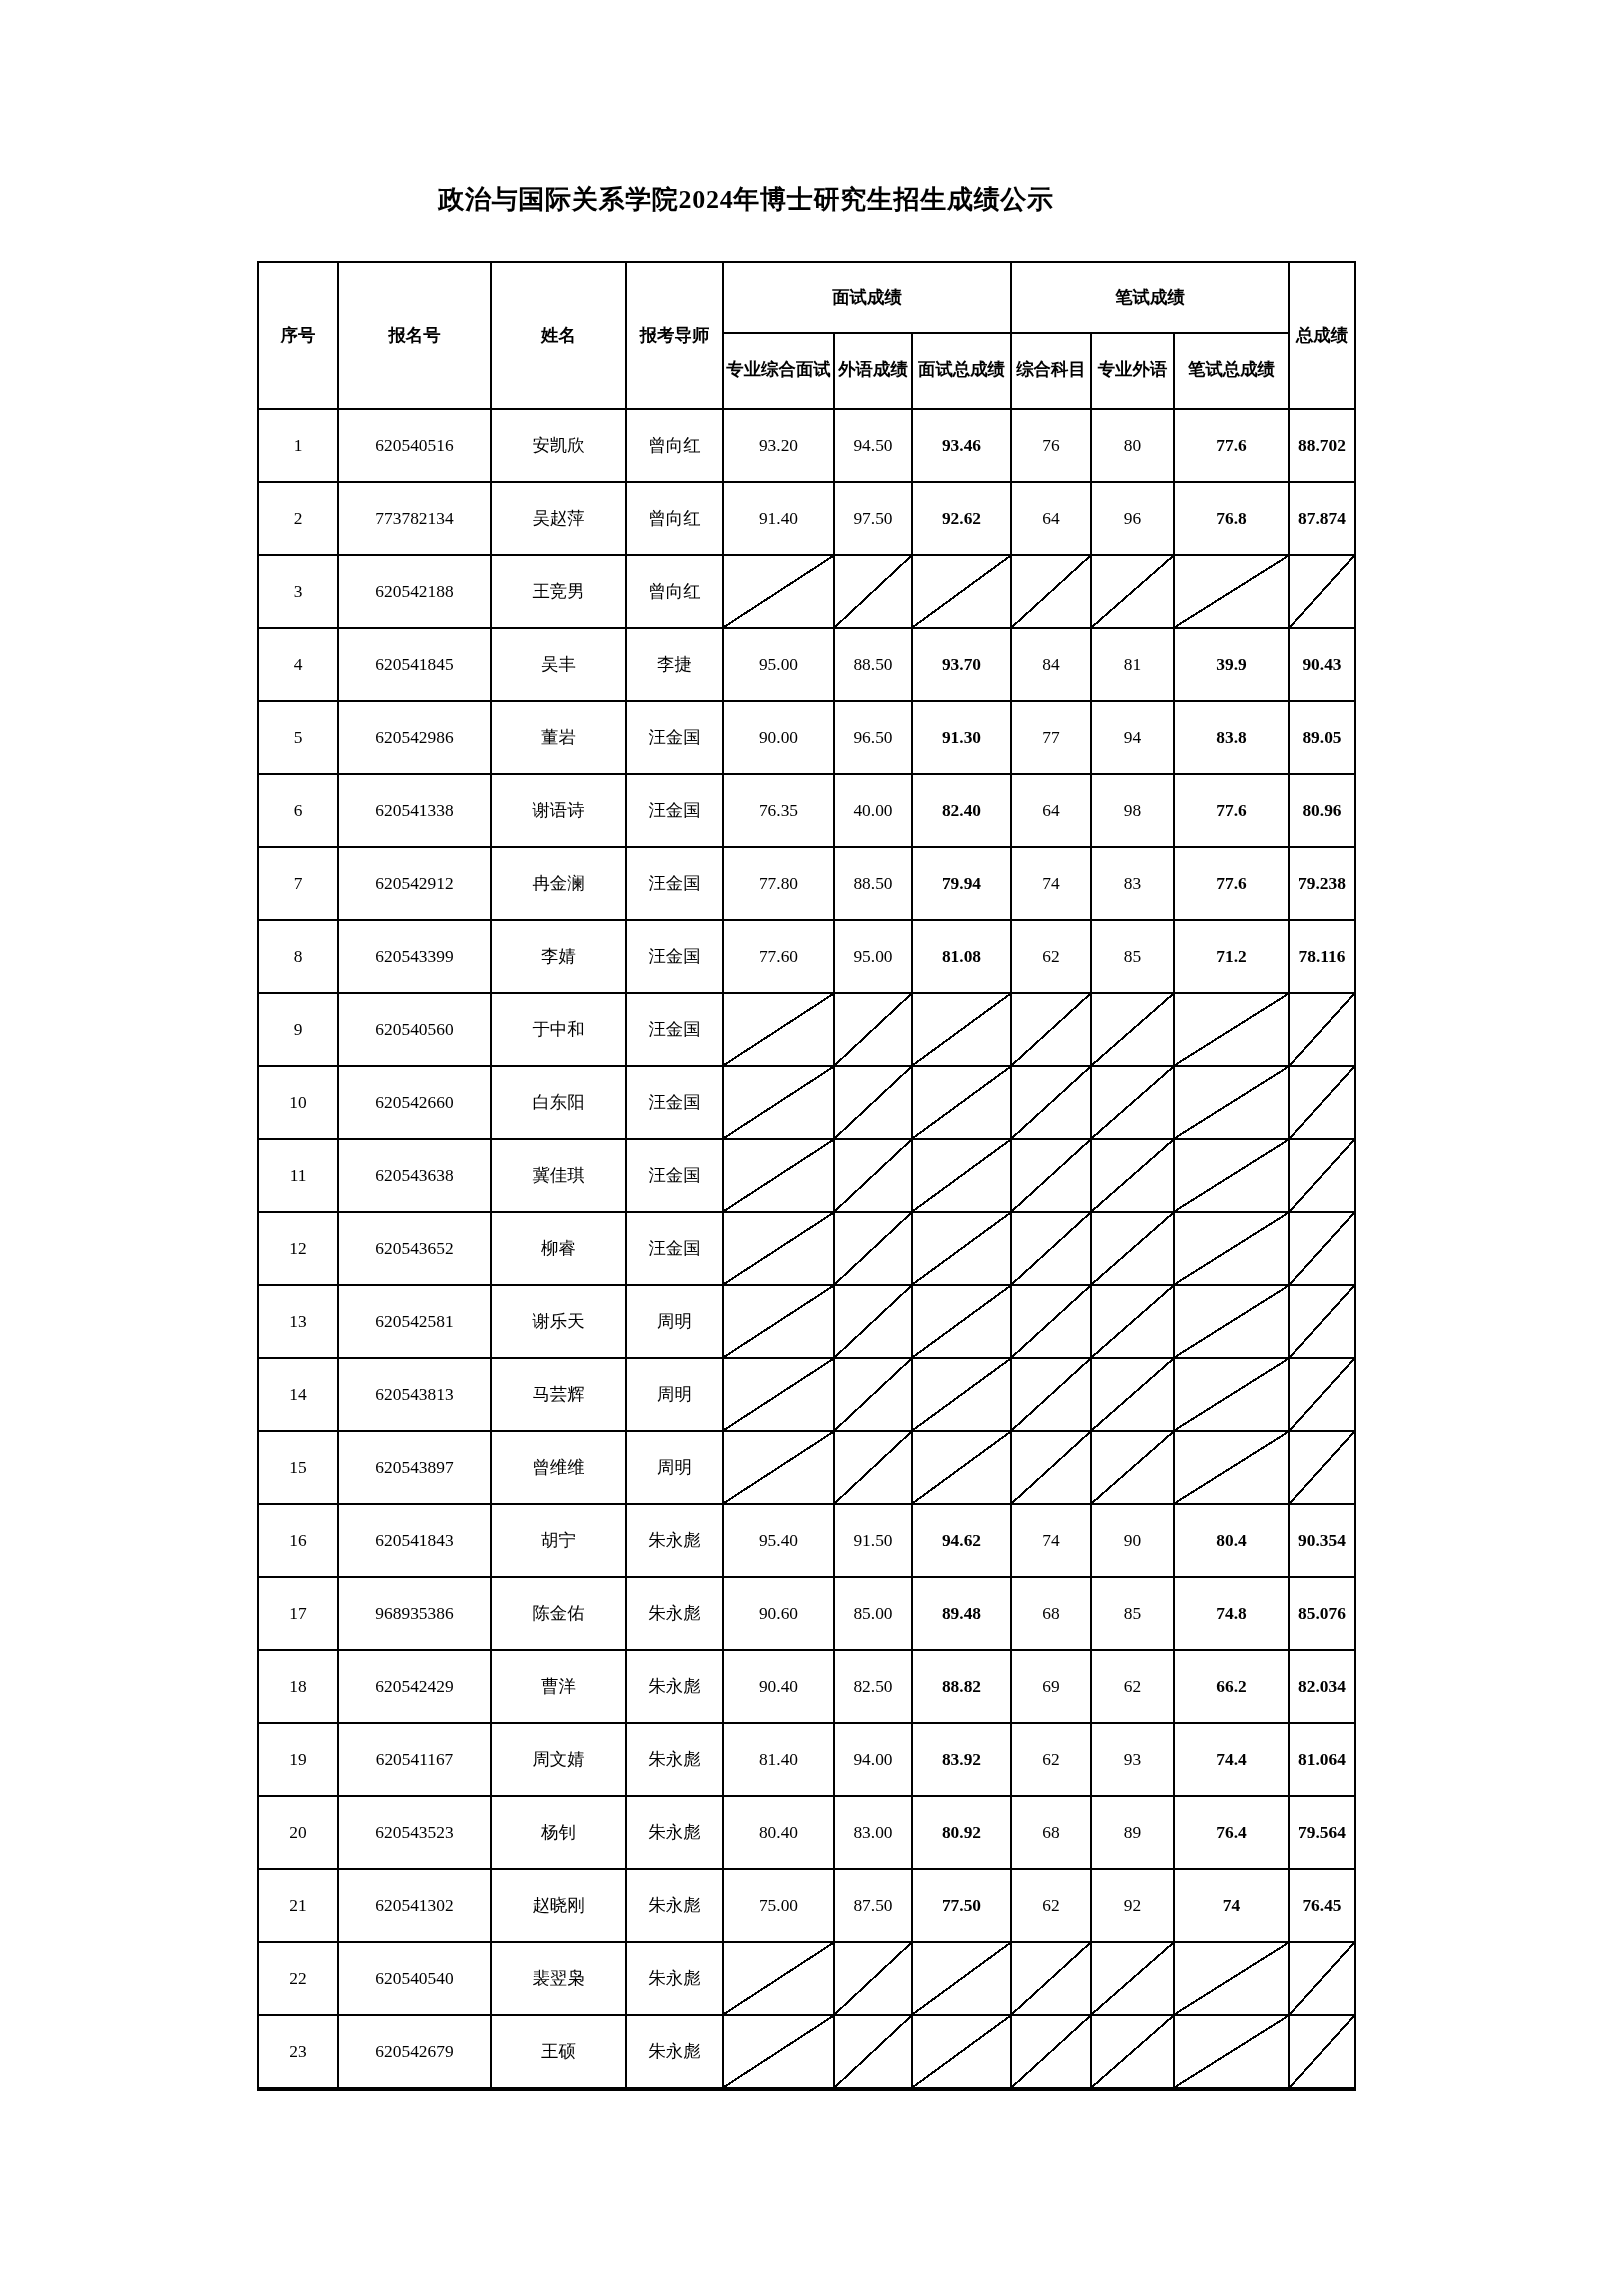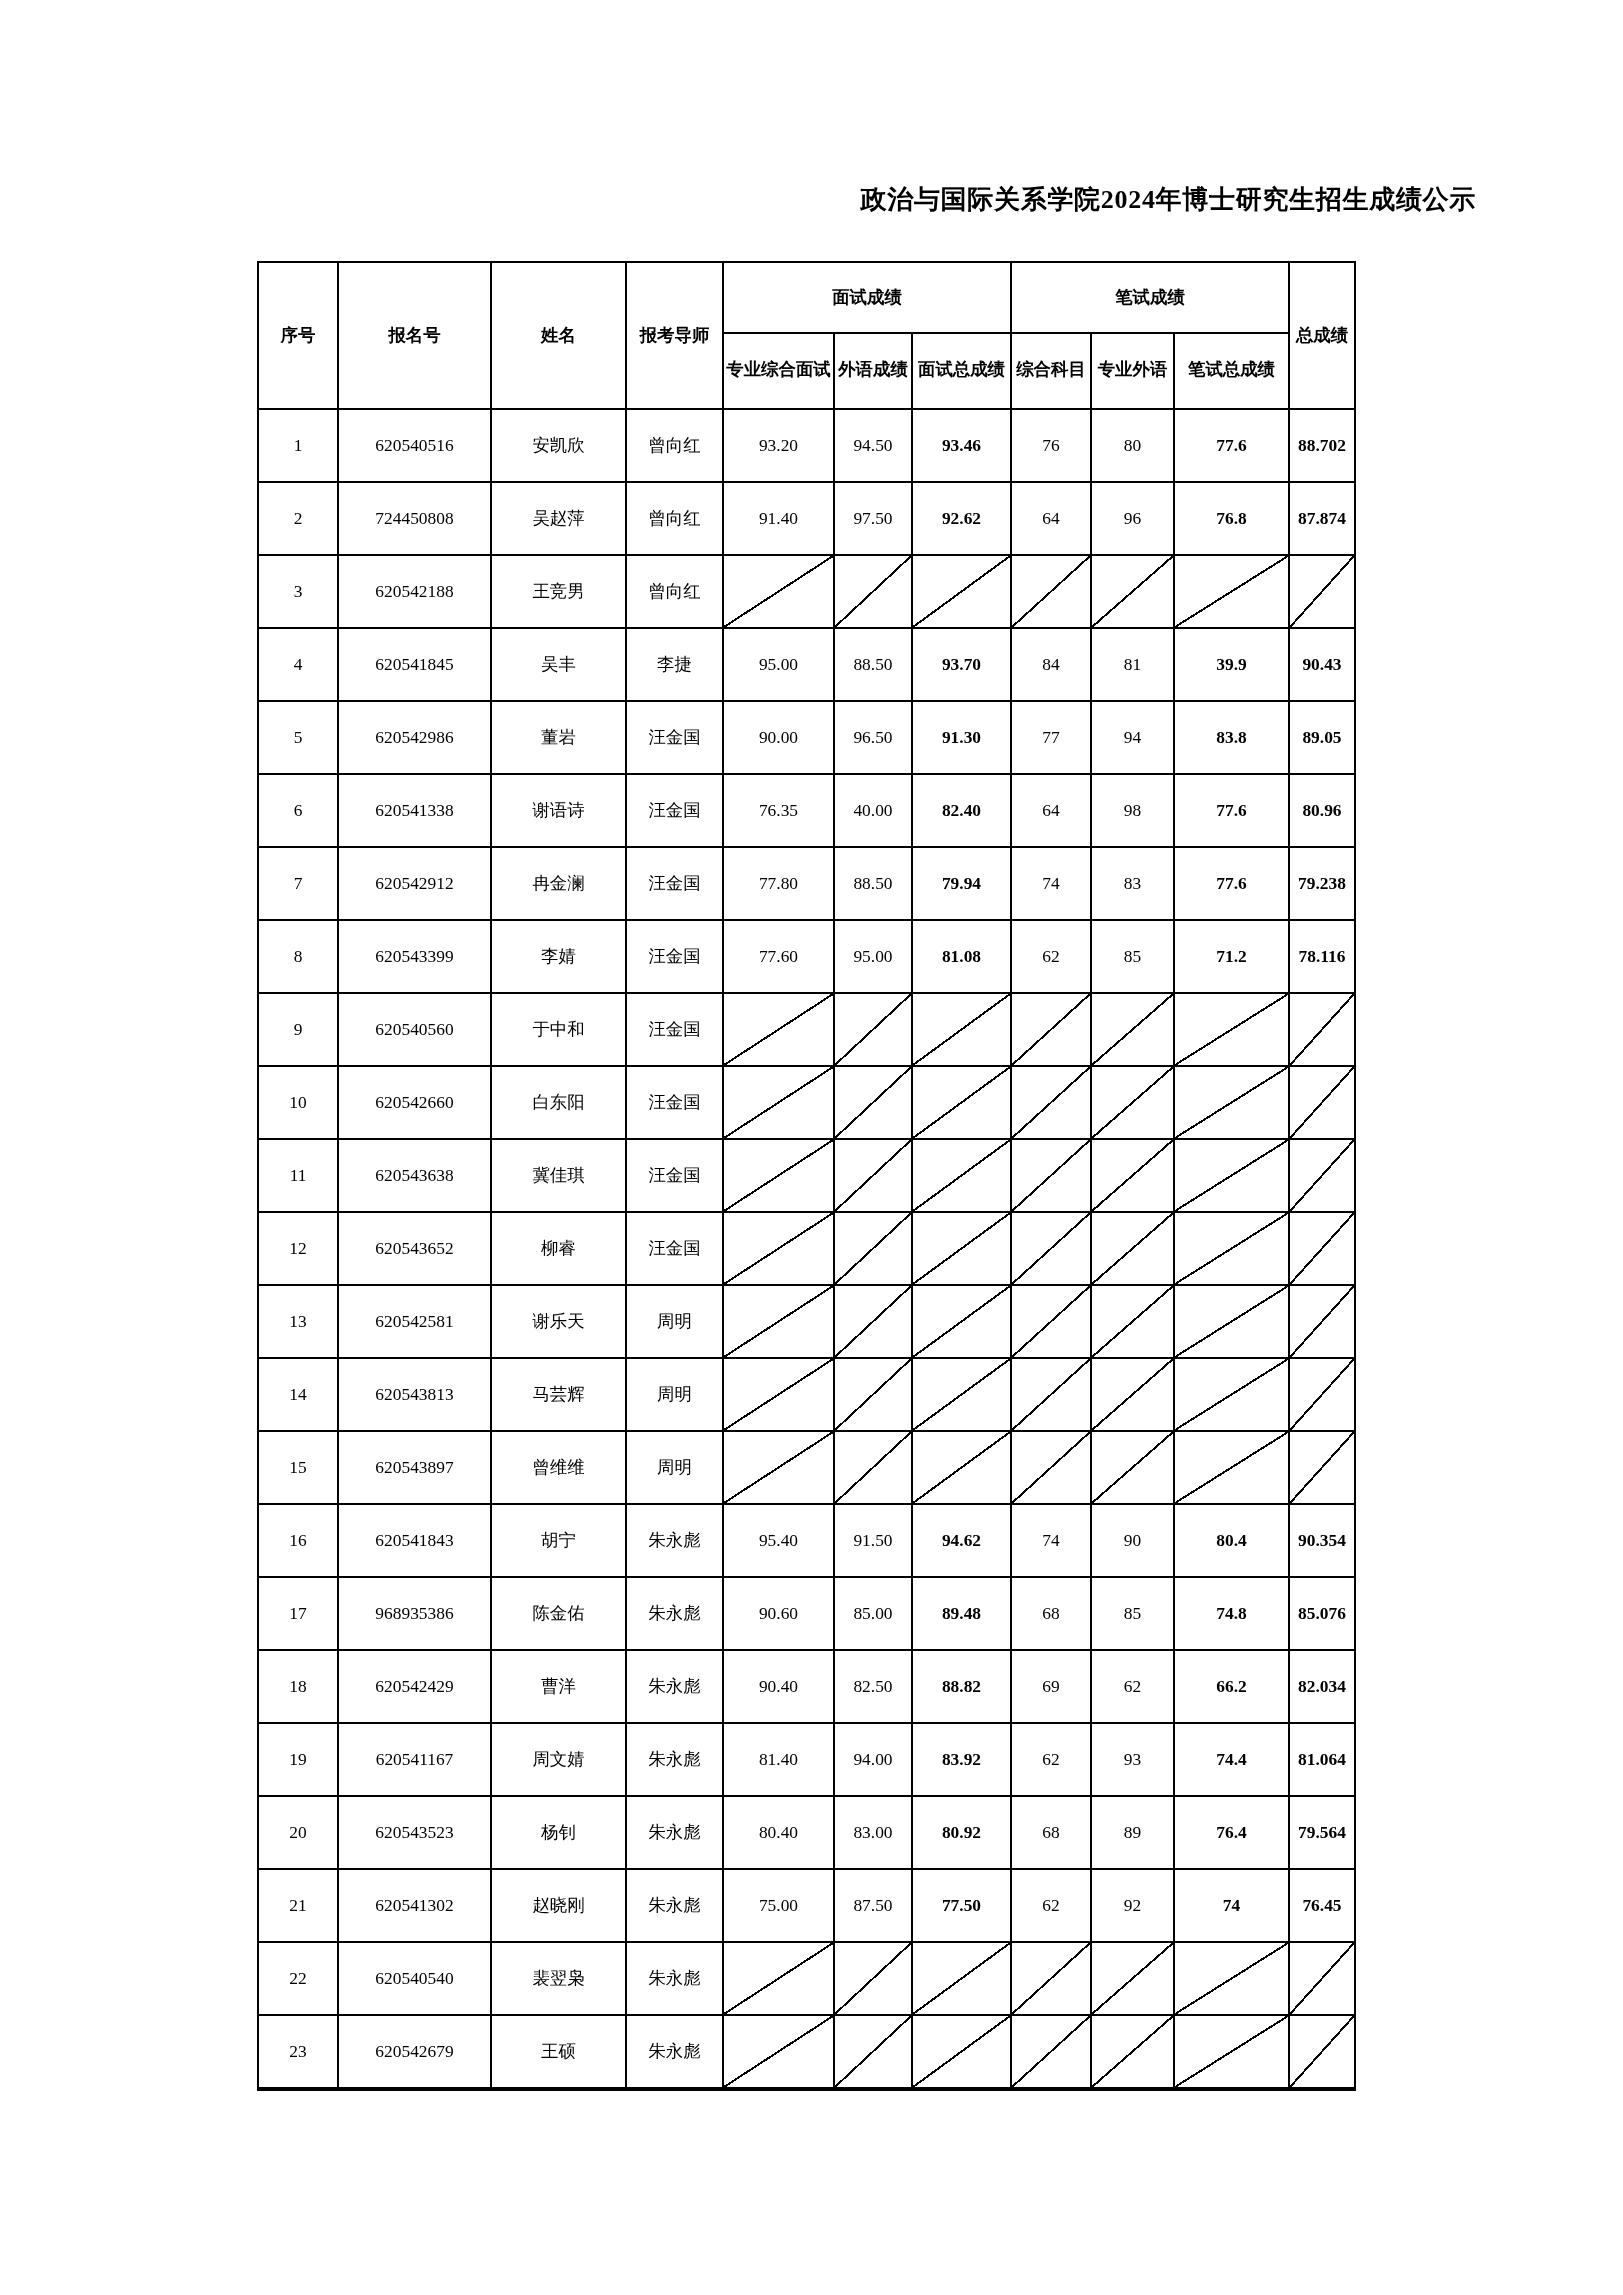--- a/index.html
+++ b/index.html
@@ -10,23 +10,23 @@
     width: 1624px;
     height: 2295px;
     background: #ffffff;
     color: #000000;
     position: relative;
     font-family: "Liberation Serif", "DejaVu Serif", serif;
   }
   .page-title {
     position: absolute;
     top: 182px;
-    left: 0;
+    left: 8px;
     width: 1476px;
-    text-align: right;
+    text-align: center;
     font-size: 26px;
     font-weight: bold;
     letter-spacing: 0.7px;
   }
   table.score-table {
     position: absolute;
     left: 257px;
     top: 261px;
     border-collapse: collapse;
     table-layout: fixed;
@@ -111,21 +111,21 @@
         <td>93.20</td>
         <td>94.50</td>
         <td class="bold">93.46</td>
         <td>76</td>
         <td>80</td>
         <td class="bold">77.6</td>
         <td class="bold">88.702</td>
       </tr>
       <tr>
         <td>2</td>
-        <td>724450808</td>
+        <td>773782134</td>
         <td>吴赵萍</td>
         <td>曾向红</td>
         <td>91.40</td>
         <td>97.50</td>
         <td class="bold">92.62</td>
         <td>64</td>
         <td>96</td>
         <td class="bold">76.8</td>
         <td class="bold">87.874</td>
       </tr>

